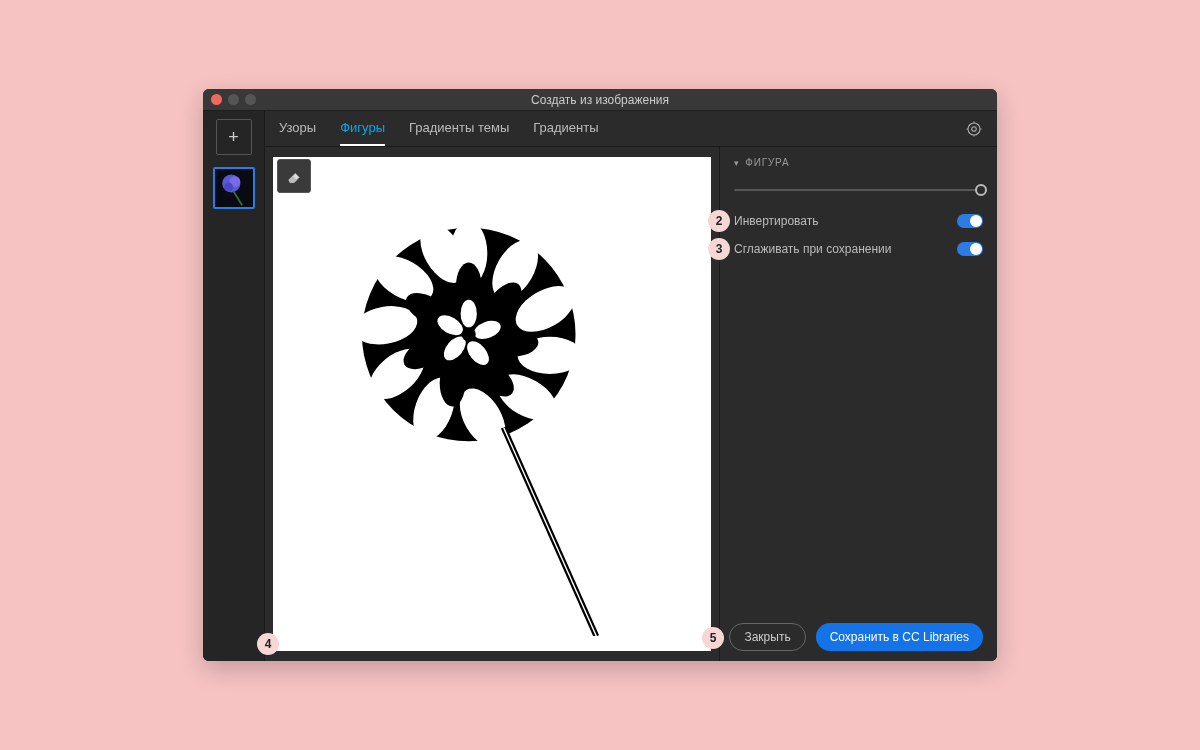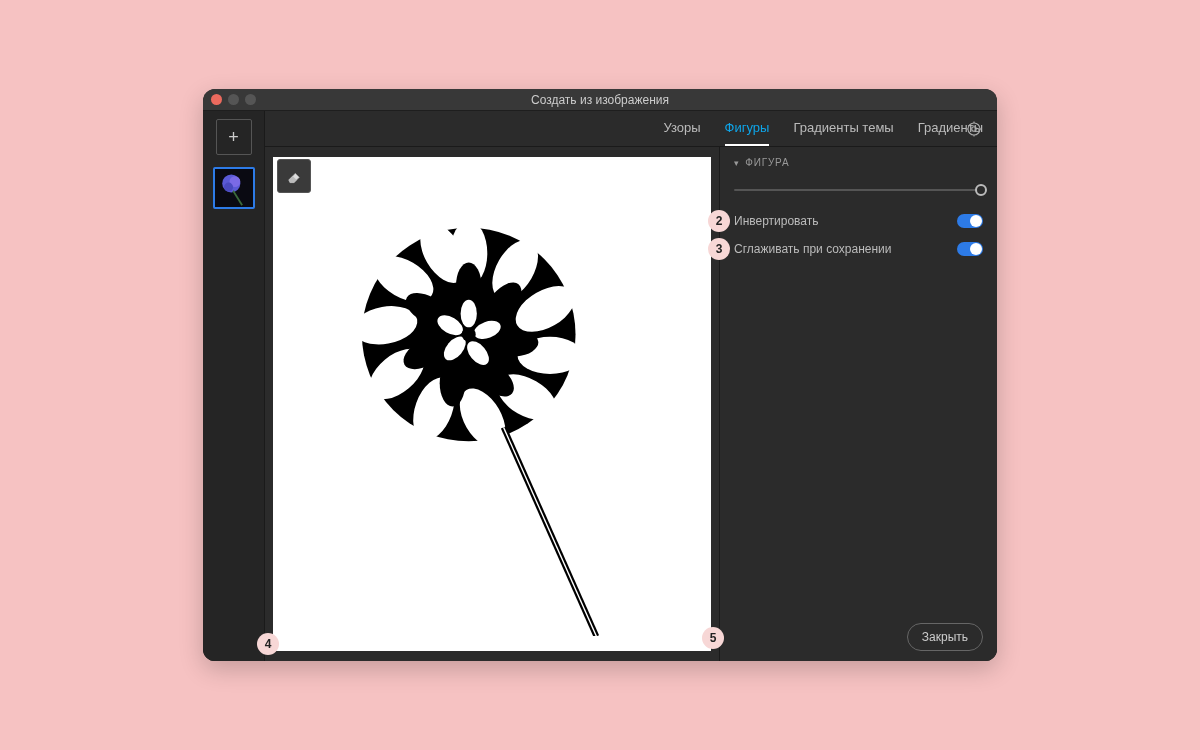--- a/index.html
+++ b/index.html
@@ -5,21 +5,21 @@
   * { box-sizing: border-box; margin: 0; padding: 0; }
   body {
     background: #f6c2c2;
     font-family: -apple-system, BlinkMacSystemFont, "Segoe UI", Arial, sans-serif;
     width: 1200px; height: 750px;
     display: flex; align-items: center; justify-content: center;
   }
   .window {
     width: 794px; height: 572px;
     background: #2b2b2b;
-    border-radius: 12px;
+    border-radius: 6px;
     box-shadow: 0 8px 24px rgba(0,0,0,0.2);
     display: flex; flex-direction: column;
     overflow: hidden;
     position: relative;
   }
   .titlebar {
     height: 22px;
     background: #383838;
     display: flex; align-items: center;
     position: relative;
@@ -66,21 +66,20 @@
   .main {
     flex: 1; display: flex; flex-direction: column;
   }
   .tabs {
     height: 36px;
     display: flex; align-items: center;
     padding: 0 14px;
     gap: 24px;
     border-bottom: 1px solid #1a1a1a;
     position: relative;
-    justify-content: flex-end;
   }
   .tab {
     color: #bbb; font-size: 13px;
     padding: 9px 0;
     cursor: pointer;
     border-bottom: 2px solid transparent;
   }
   .tab.active { color: #0ea5e9; border-bottom-color: #fff; }
   .eye-icon {
     position: absolute; right: 14px; top: 9px;
@@ -305,19 +304,20 @@
           </div>
 
           <div class="row">
             <span>Сглаживать при сохранении</span>
             <div class="toggle"></div>
             <div class="callout" style="left:-26px; top:0;">3</div>
           </div>
 
           <div class="footer-btns">
             <div class="btn secondary">Закрыть</div>
+            <div class="btn primary">Сохранить в CC Libraries</div>
           </div>
           <div class="callout" style="left:-18px; bottom:12px;">5</div>
         </div>
       </div>
     </div>
   </div>
 </div>
 
 </body></html>

